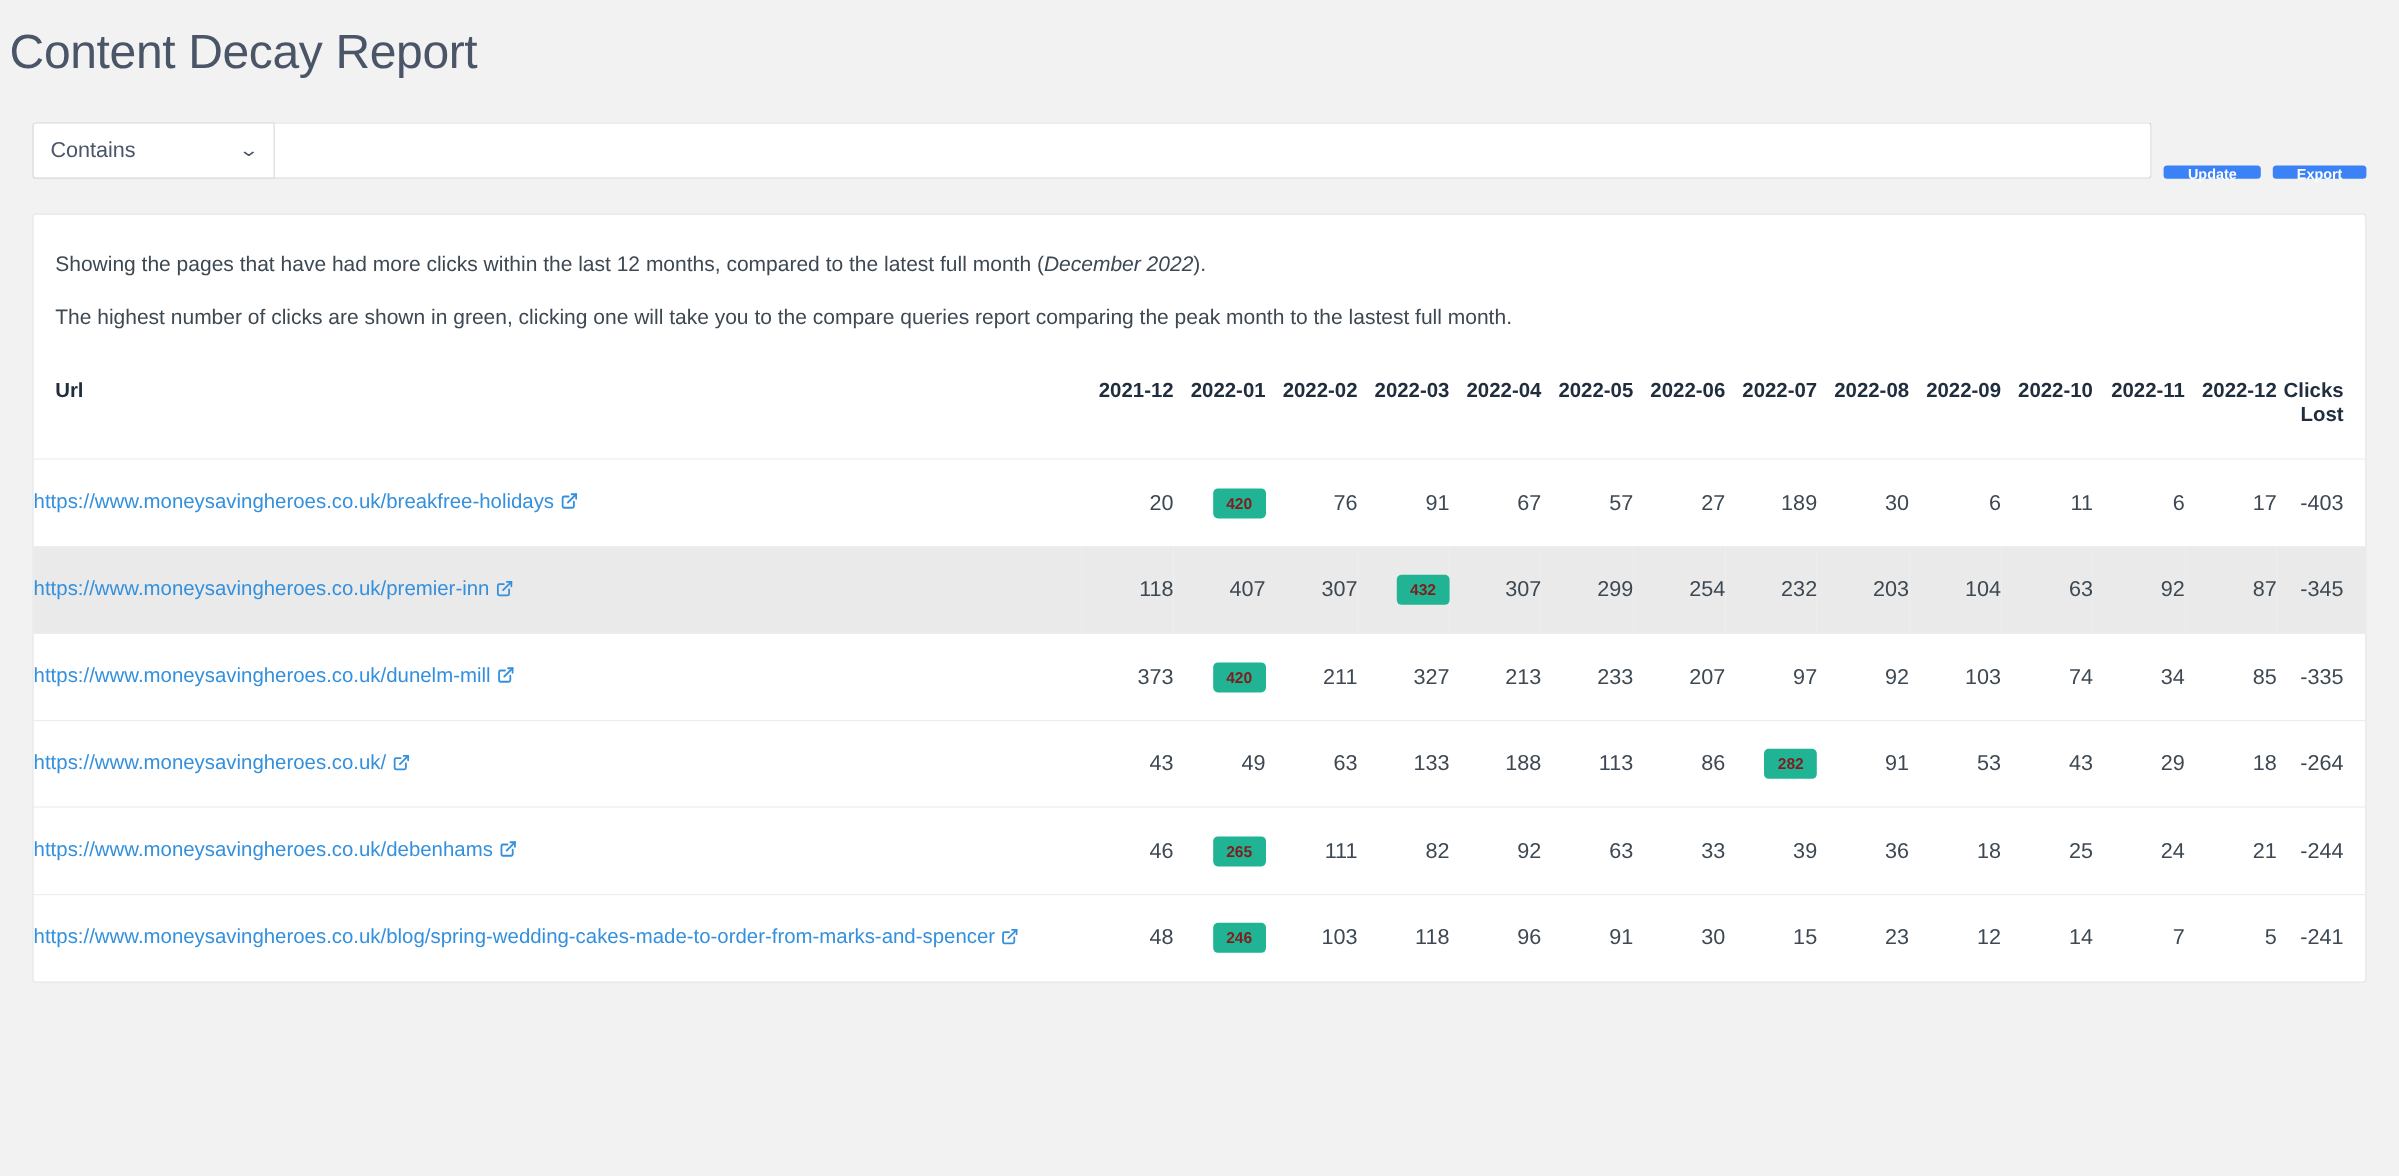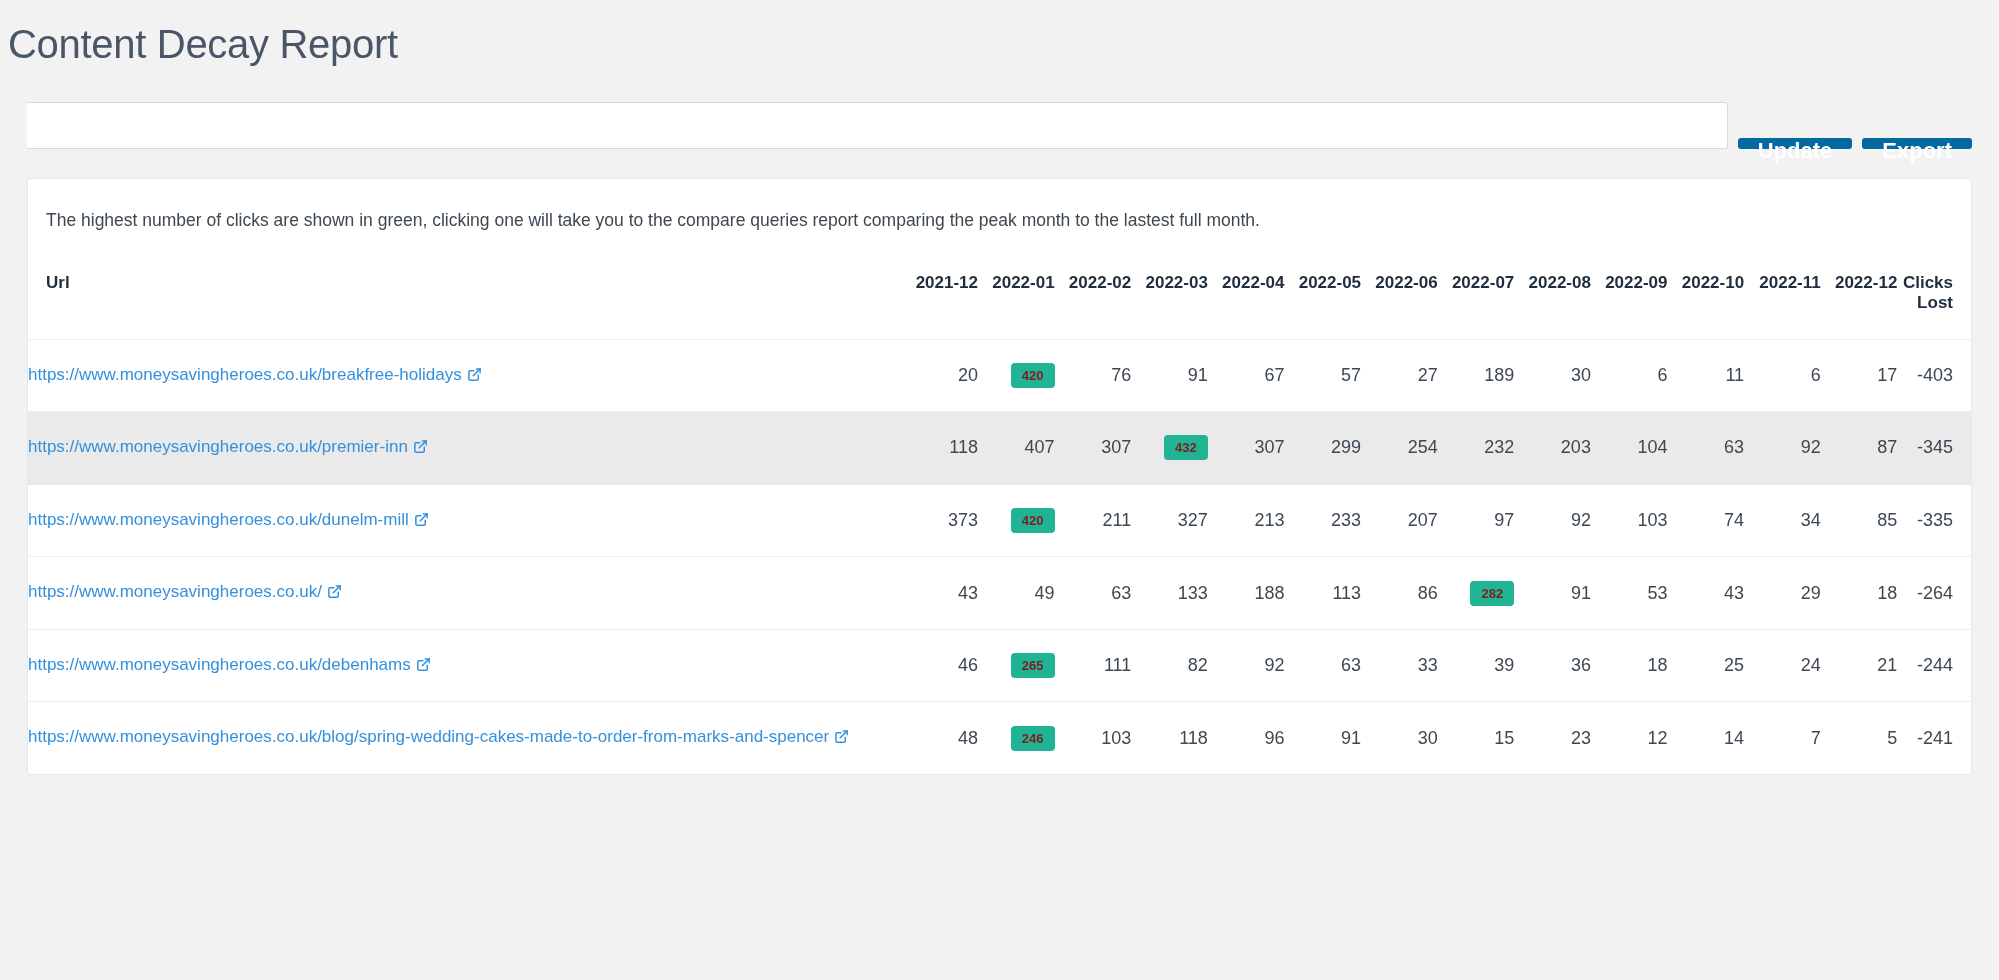--- a/index.html
+++ b/index.html
@@ -54,25 +54,25 @@
     border-left: none;
     background: #ffffff;
     margin-right: 10px;
     font-size: 18px;
     color: #333;
     padding: 0 14px;
     outline: none;
     border-radius: 0 3px 3px 0;
   }
   .btn {
-    background: #0369a1;
+    background: #3b82f6;
     color: #ffffff;
     border: none;
     border-radius: 3px;
-    font-size: 22px;
+    font-size: 12px;
     font-weight: bold;
     padding: 0 20px;
     cursor: pointer;
     font-family: "Liberation Sans", sans-serif;
     white-space: nowrap;
     margin-top: 36px;
   }
   .btn + .btn { margin-left: 10px; }
 
   
@@ -166,27 +166,34 @@
     line-height: 1;
     cursor: pointer;
   }
 </style>
 </head>
 <body>
 
 <h1 class="page-title">Content Decay Report</h1>
 
 <div class="filter-bar">
+  <div class="filter-select">
+    <span>Contains</span>
+    <span class="chev">⌄</span>
+  </div>
   <input class="filter-input" type="text" value="" placeholder="" style="">
   <button class="btn">Update</button>
   <button class="btn">Export</button>
 </div>
 
 <div class="card">
   <div class="card-head">
+    <p class="card-note">
+      <span>Showing the pages that have had more clicks within the last 12 months, compared to the latest full month (</span><i>December 2022</i><span>).</span>
+    </p>
     <p class="card-note">The highest number of clicks are shown in green, clicking one will take you to the compare queries report comparing the peak month to the lastest full month.</p>
   </div>
 
   <table class="results">
     <thead>
       <tr>
         <th class="col-url">Url</th>
         <th class="col-month">2021-12</th>
         <th class="col-month">2022-01</th>
         <th class="col-month">2022-02</th>

